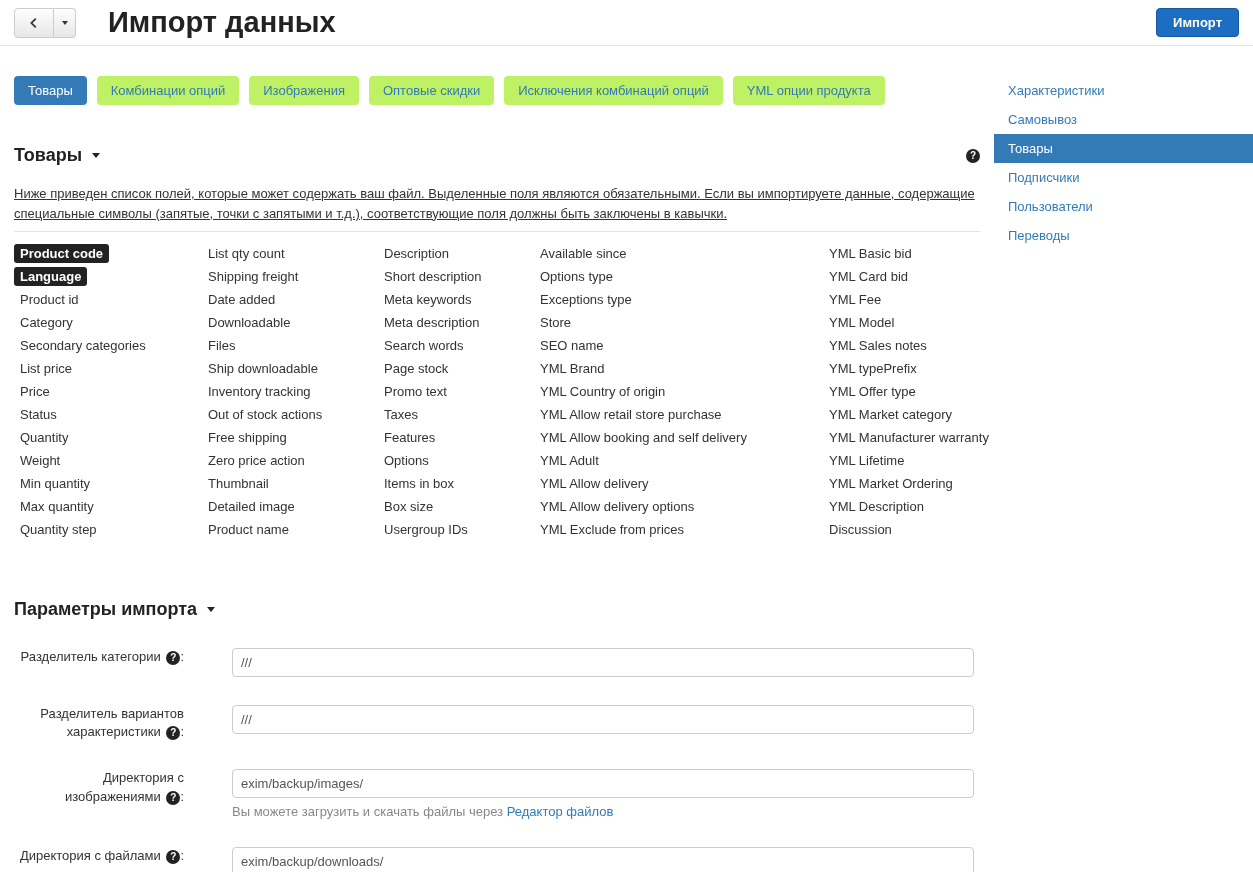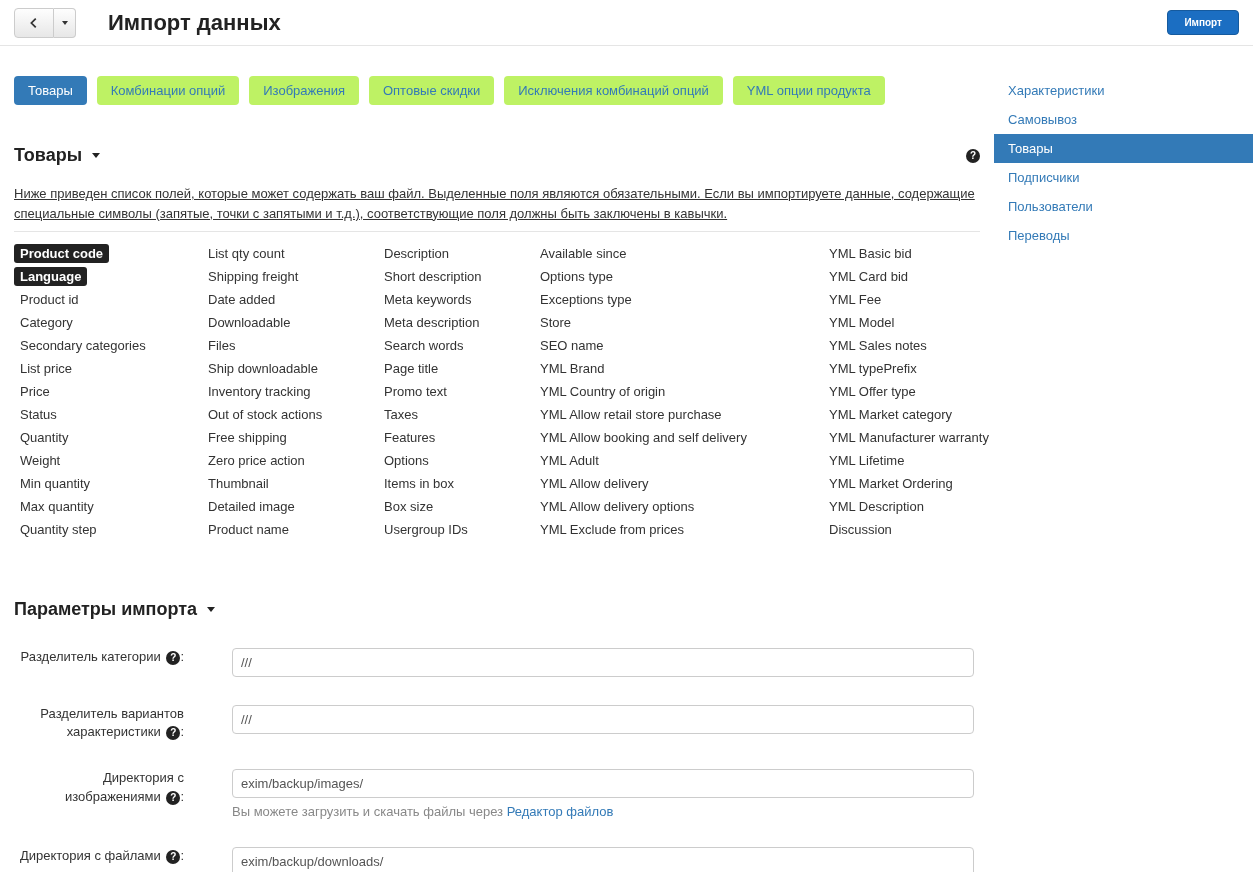--- a/index.html
+++ b/index.html
@@ -2,22 +2,22 @@
 <html><head>
 <meta charset="utf-8">
 <style>
 * { box-sizing: border-box; margin: 0; padding: 0; }
 body { font-family: Arial, Helvetica, sans-serif; font-size: 13px; color: #333; background: #fff; }
 .page { width: 1253px; height: 872px; overflow: hidden; position: relative; }
 
 .header { display: flex; align-items: center; padding: 6px 14px; border-bottom: 1px solid #e5e5e5; height: 46px; }
 .back-btn { display: inline-flex; align-items: center; background: linear-gradient(#fefefe,#e7e7e7); border: 1px solid #ccc; border-radius: 4px 0 0 4px; width: 40px; height: 30px; justify-content: center; cursor: pointer; }
 .back-dd { display: inline-flex; align-items: center; background: linear-gradient(#fefefe,#e7e7e7); border: 1px solid #ccc; border-left: none; border-radius: 0 4px 4px 0; width: 22px; height: 30px; justify-content: center; cursor: pointer; }
-.page-title { font-size: 22px; font-weight: bold; color: #222; margin-left: 32px; }
-.import-btn { margin-left: auto; background: #1b6ec2; color: #fff; border: 1px solid #155a9e; border-radius: 4px; padding: 6px 16px; font-size: 10px; font-weight: bold; cursor: pointer; }
+.page-title { font-size: 29px; font-weight: bold; color: #222; margin-left: 32px; }
+.import-btn { margin-left: auto; background: #1b6ec2; color: #fff; border: 1px solid #155a9e; border-radius: 4px; padding: 6px 16px; font-size: 13px; font-weight: bold; cursor: pointer; }
 
 .body-area { display: flex; height: calc(100% - 46px); }
 .main { flex: 1; padding: 30px 14px 0 14px; overflow: hidden; position: relative; }
 .sidebar { width: 259px; padding-top: 30px; }
 
 .tabs { display: flex; gap: 10px; flex-wrap: wrap; }
 .tab { padding: 7px 14px; border-radius: 4px; background: #bef264; color: #337ab7; cursor: pointer; font-size: 13px; }
 .tab.active { background: #337ab7; color: #fff; }
 
 .section { margin-top: 40px; }
@@ -180,21 +180,21 @@
                 <div>
                   <span class="field-item">Meta keywords</span>
                 </div>
                 <div>
                   <span class="field-item">Meta description</span>
                 </div>
                 <div>
                   <span class="field-item">Search words</span>
                 </div>
                 <div>
-                  <span class="field-item">Page title</span>
+                  <span class="field-item">Page stock</span>
                 </div>
                 <div>
                   <span class="field-item">Promo text</span>
                 </div>
                 <div>
                   <span class="field-item">Taxes</span>
                 </div>
                 <div>
                   <span class="field-item">Features</span>
                 </div>

